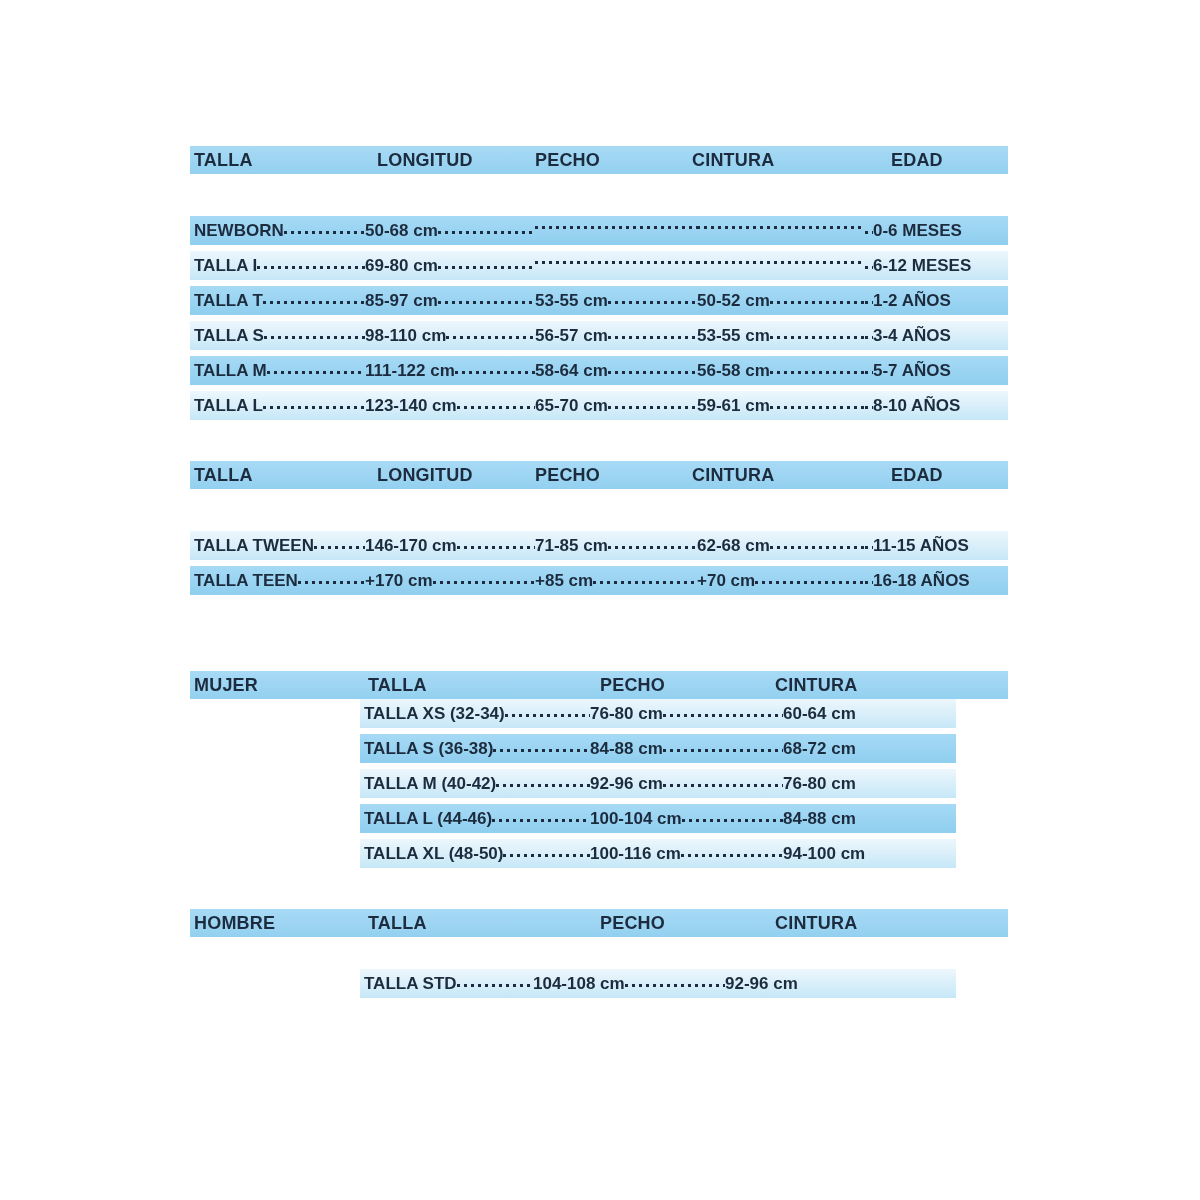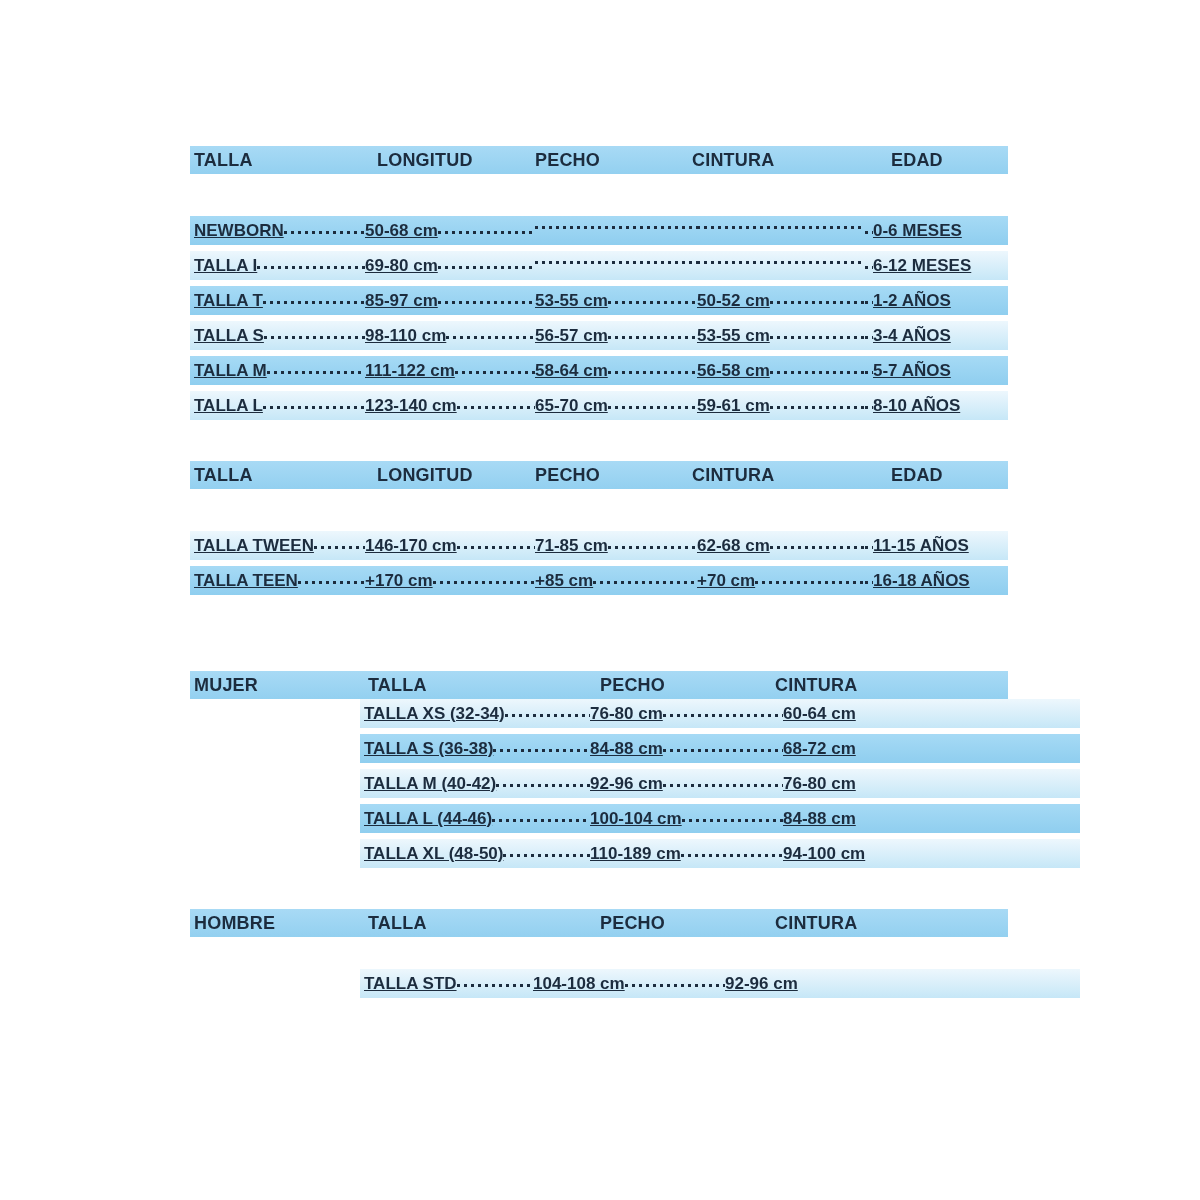--- a/index.html
+++ b/index.html
@@ -8,21 +8,20 @@
     background: #ffffff;
     width: 1200px;
     height: 1200px;
     font-family: "Liberation Sans", sans-serif;
     color: #1c2c3e;
     overflow: hidden;
   }
   #chart {
     width: 818px;
     margin-left: 190px;
-    text-decoration: underline;
   }
   section.tbl { display: block; }
 
   
   #sec0 { margin-top: 146px; }
   #sec1 { margin-top: 41px; }
   #sec2 { margin-top: 76px; }
   #sec3 { margin-top: 41px; }
   #sec0 .thead { margin-bottom: 42px; }
   #sec1 .thead { margin-bottom: 42px; }
@@ -65,21 +64,21 @@
     padding-left: 4px;
     box-sizing: border-box;
   }
   .row:last-child { margin-bottom: 0; }
   .row.dark  { background: linear-gradient(180deg, #a6daf5, #8fceef); }
   .row.light { background: linear-gradient(180deg, #edf7fd, #c6e7f7); }
 
   
   .indent .row {
     margin-left: 170px;
-    width: 720px;
+    width: 596px;
   }
 
   .cell {
     display: flex;
     align-items: center;
     min-width: 0;
     box-sizing: border-box;
   }
   .val { white-space: nowrap; }
   .leader {
@@ -369,21 +368,21 @@
           <div class="cell c2 last">
             <span class="val">84-88 cm</span>
           </div>
         </div>
         <div class="row light">
           <div class="cell c0">
             <span class="val">TALLA XL (48-50)</span>
             <span class="leader"></span>
           </div>
           <div class="cell c1">
-            <span class="val">110-189 cm</span>
+            <span class="val">100-116 cm</span>
             <span class="leader"></span>
           </div>
           <div class="cell c2 last">
             <span class="val">94-100 cm</span>
           </div>
         </div>
       </div>
   </section>
   <section id="sec3" class="tbl indent hombre adult">
     <div class="thead">

